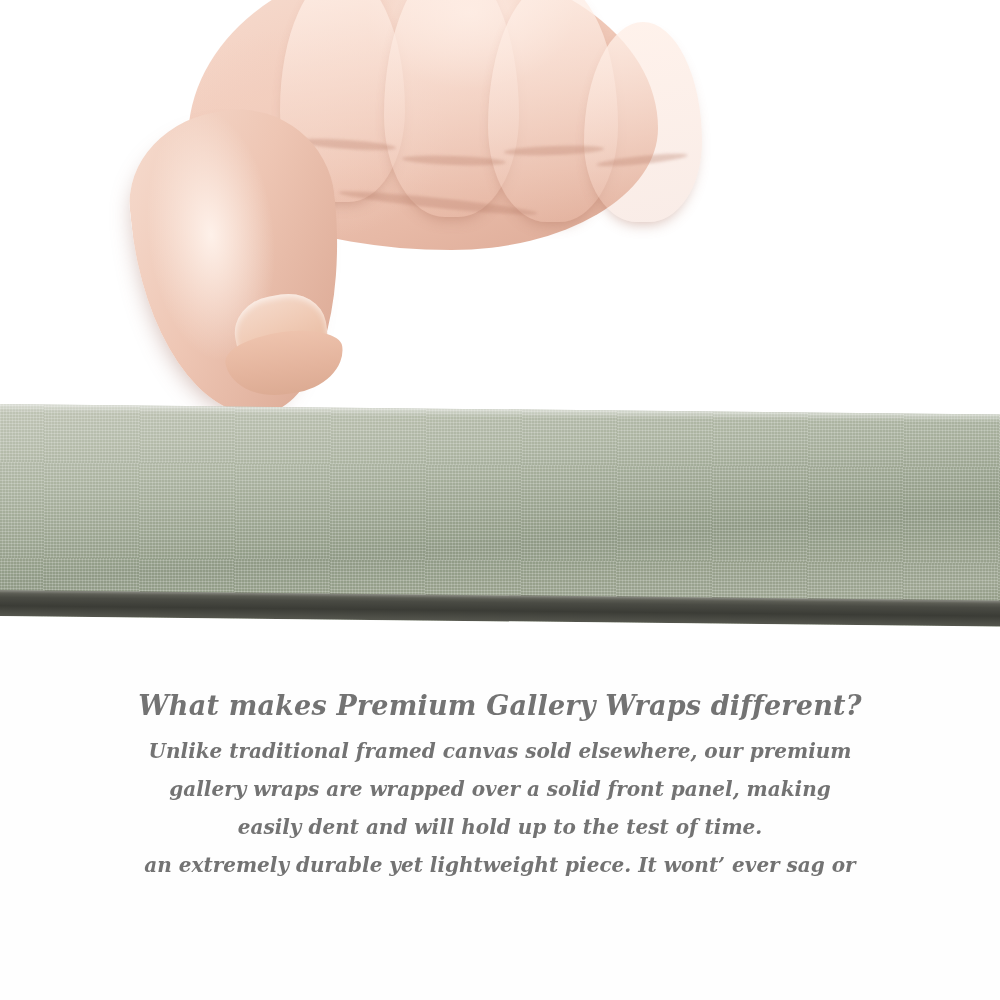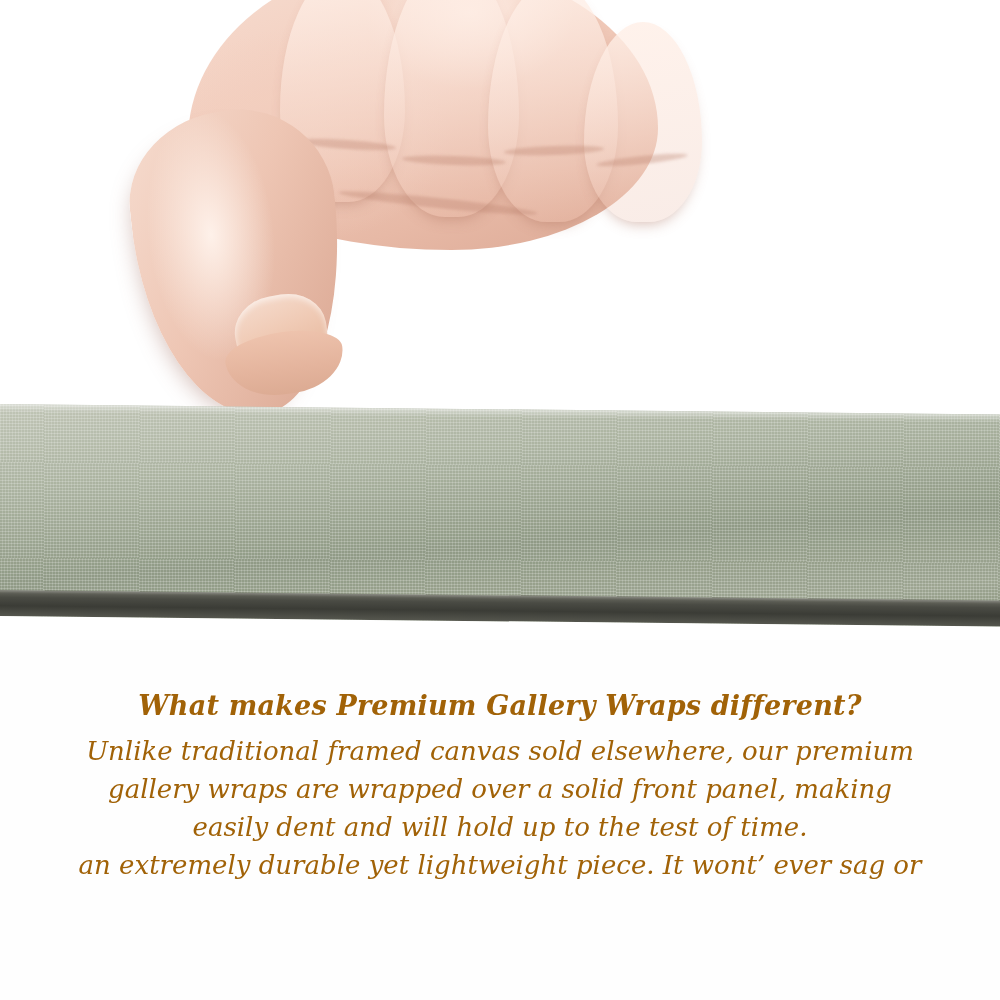--- a/index.html
+++ b/index.html
@@ -171,34 +171,34 @@
     background: linear-gradient(180deg, rgba(255,255,255,0.45), rgba(255,255,255,0));
   }
 
   
   .caption {
     position: absolute;
     left: 0;
     top: 690px;
     width: 1000px;
     text-align: center;
-    color: #a16207;
+    color: #737373;
     font-family: "DejaVu Serif", serif;
     font-style: italic;
   }
   .caption-title {
     font-size: 27px;
     font-weight: 700;
     letter-spacing: 0.2px;
     margin-bottom: 11px;
   }
   .caption-line {
-    font-size: 26px;
+    font-size: 20px;
     line-height: 38px;
-    font-weight: 400;
+    font-weight: 700;
   }
 </style>
 </head>
 <body>
 
 <div class="page">
 
   <div class="photo">
 
     <div class="hand">

